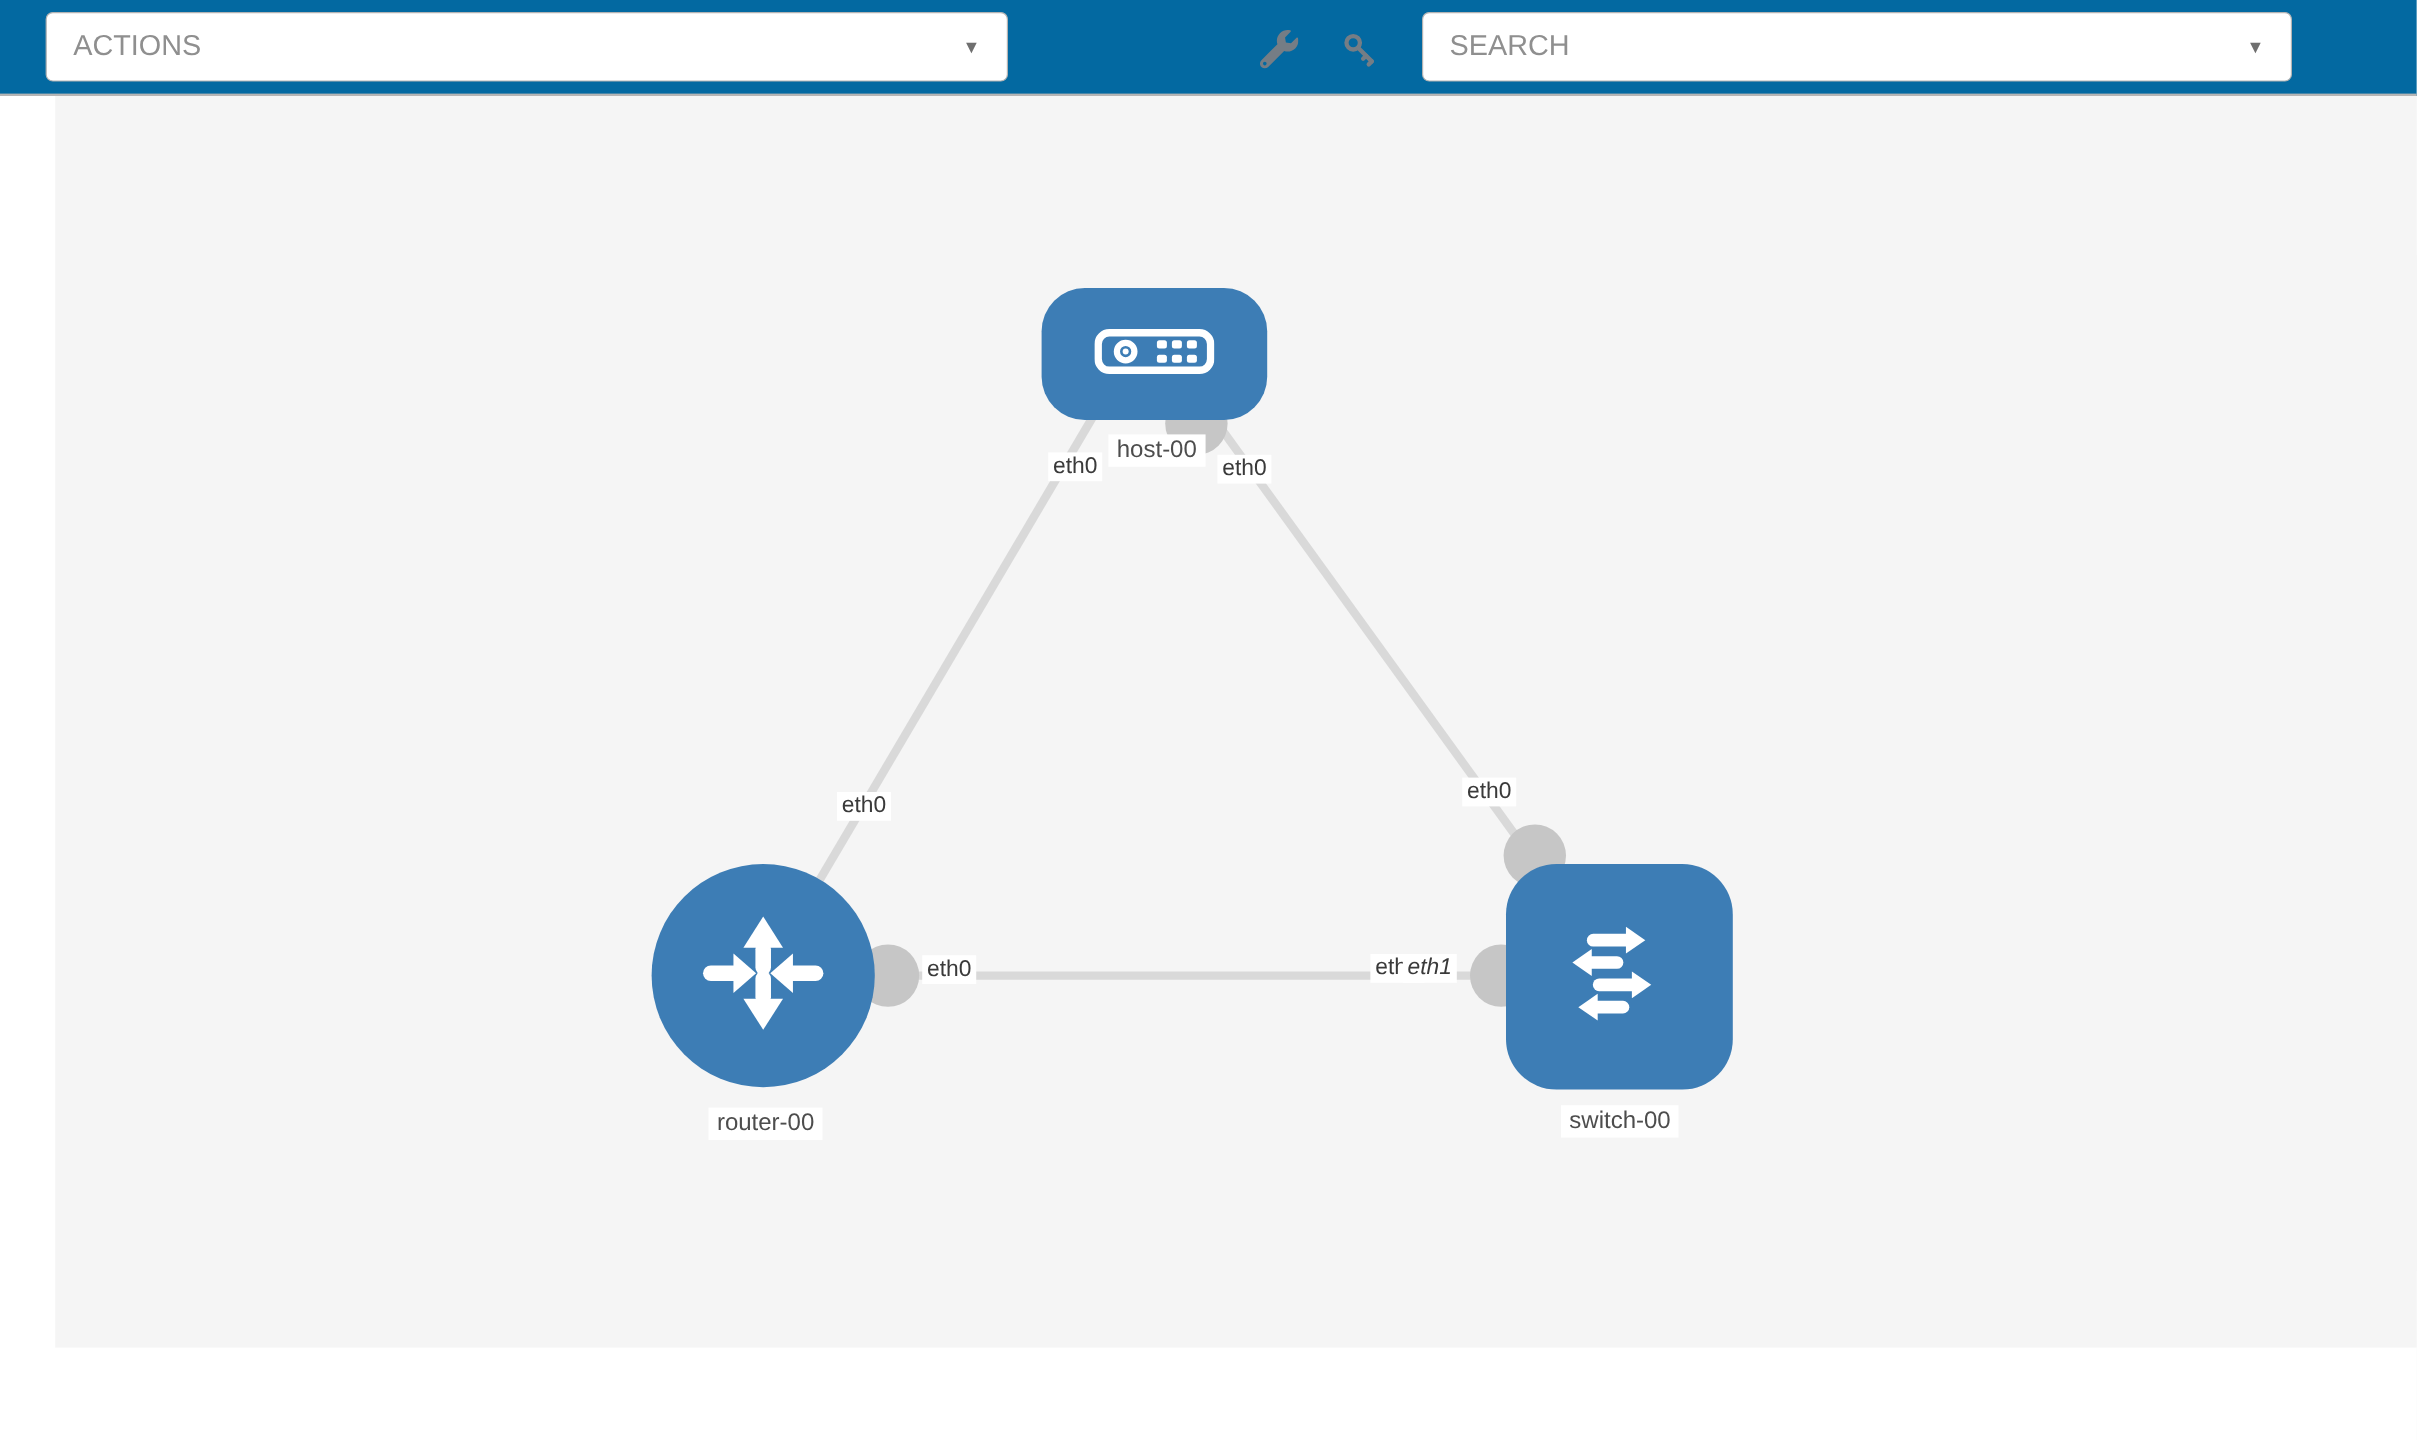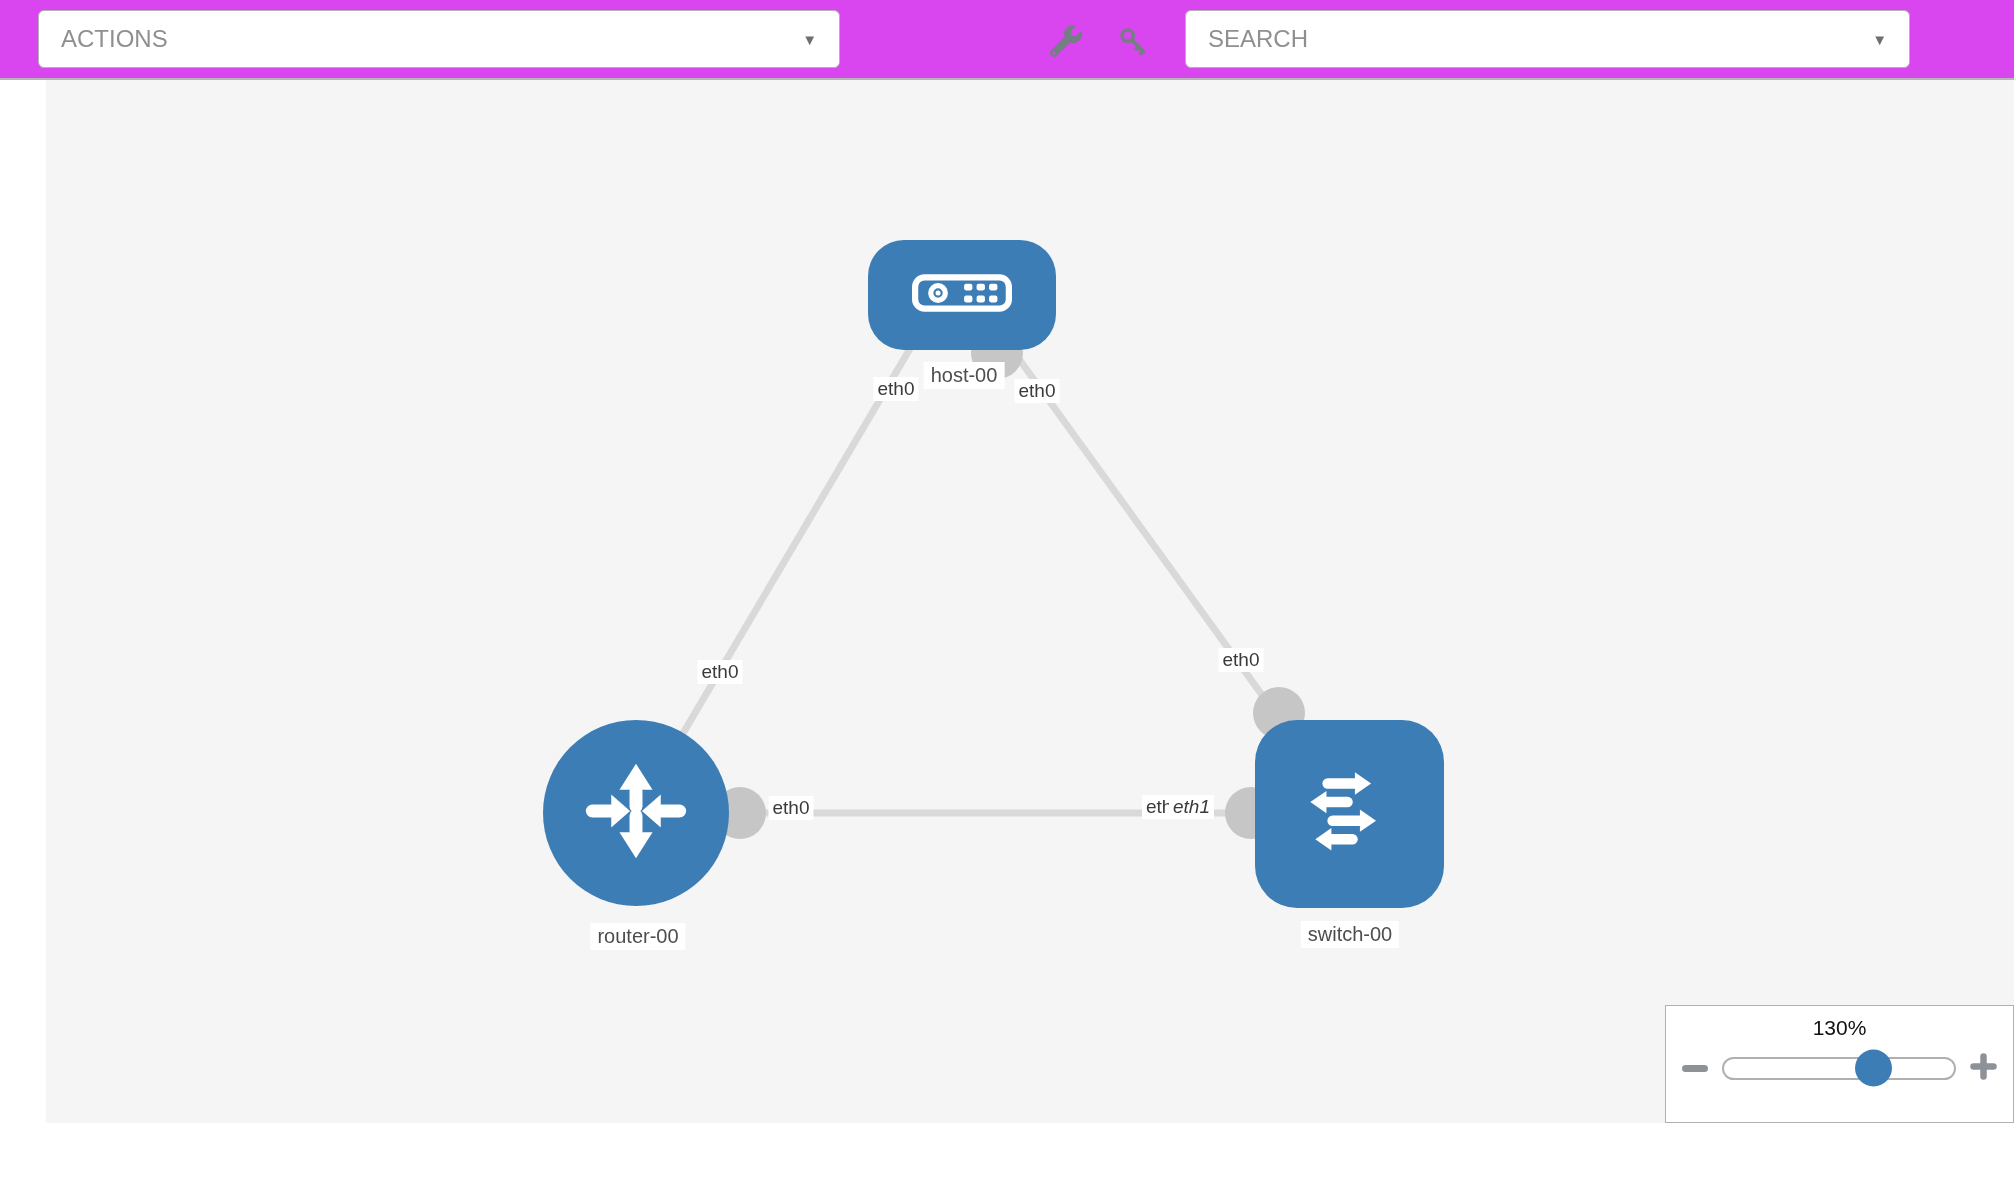--- a/index.html
+++ b/index.html
@@ -18,21 +18,21 @@
     font-size: 26px; font-weight: bold; color: #6b6b6b; letter-spacing: .2px;
   }
   .close-btn {
     position: absolute; right: 36px; top: 15px; width: 37px; height: 37px;
     border-radius: 50%; background: #c9c9c9; border: none; cursor: pointer;
     display: flex; align-items: center; justify-content: center;
   }
 
   
   .toolbar {
-    position: relative; height: 80px; background: #d946ef;
+    position: relative; height: 80px; background: #0369a1;
     border-bottom: 2px solid #b5b5b5;
   }
   .dd {
     position: absolute; top: 10px; height: 58px; background: #ffffff;
     border: 1px solid #b3b3b3; border-radius: 6px;
     display: flex; align-items: center; justify-content: space-between;
     padding: 0 22px; cursor: pointer;
   }
   .dd-actions { left: 38px;  width: 802px; }
   .dd-search  { left: 1185px; width: 725px; }
@@ -212,33 +212,15 @@
             <polygon points="22,72 35,63 35,81"></polygon>
           </g>
         </svg>
       </span>
     </div>
 
     <div class="node-label nl-host">host-00</div>
     <div class="node-label nl-router">router-00</div>
     <div class="node-label nl-switch">switch-00</div>
 
-    <div class="zoom-panel">
-      <div class="zoom-level">130%</div>
-      <div class="zoom-row">
-        <button class="zoom-btn">
-          <span class="minus-shape"></span>
-        </button>
-        <div class="slider-track">
-          <div class="slider-thumb"></div>
-        </div>
-        <button class="zoom-btn">
-          <span>
-            <svg width="27" height="27" viewBox="0 0 27 27">
-              <path d="M13.5 3.5v20M3.5 13.5h20" stroke="#8d9298" stroke-width="6.5" stroke-linecap="round" fill="none"></path>
-            </svg>
-          </span>
-        </button>
-      </div>
-    </div>
 
   </div>
 </div>
 
 </body></html>

